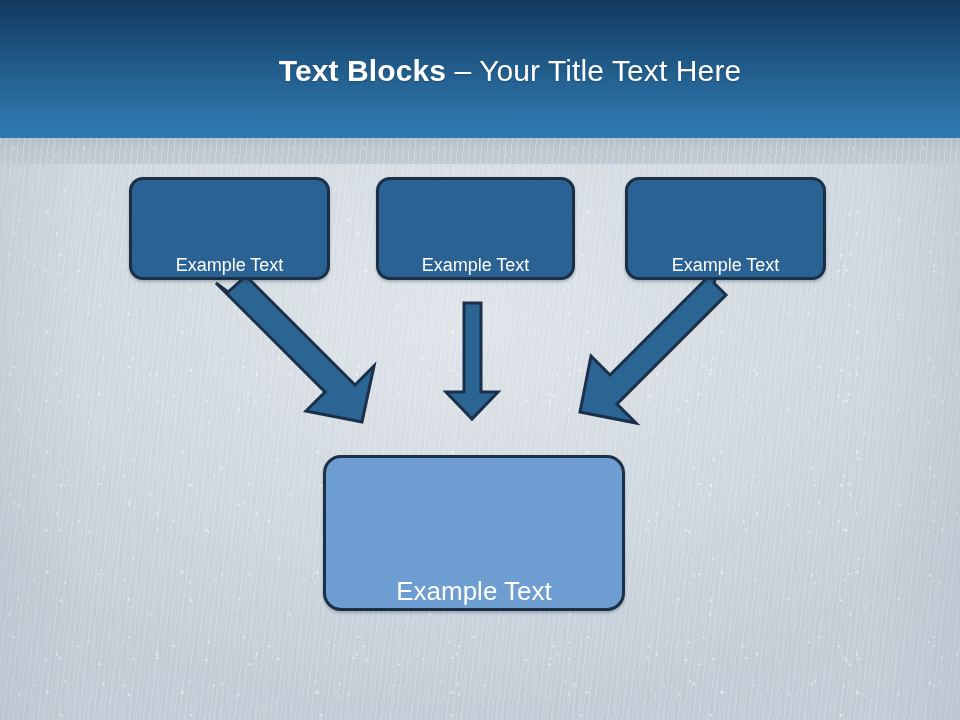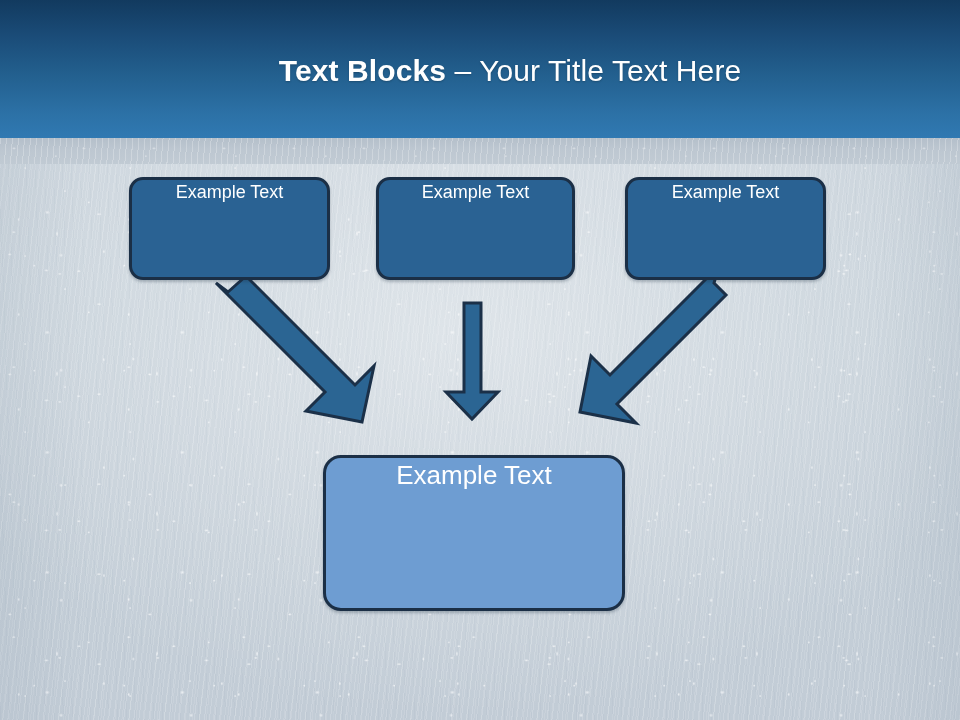--- a/index.html
+++ b/index.html
@@ -126,21 +126,21 @@
     background-size: auto, 70px 26px, 90px 26px;
   }
 
   
   .node {
     position: absolute;
     box-sizing: border-box;
     border: 3px solid #1b2f46;
     border-radius: 14px;
     display: flex;
-    align-items: flex-start;
+    align-items: flex-end;
     justify-content: center;
     color: #ffffff;
     text-align: center;
     box-shadow: 0 2px 3px rgba(30,45,65,.28);
   }
   .node.top {
     background: #2a6293;
     font-size: 18px;
     line-height: 24px;
     font-weight: 400;

